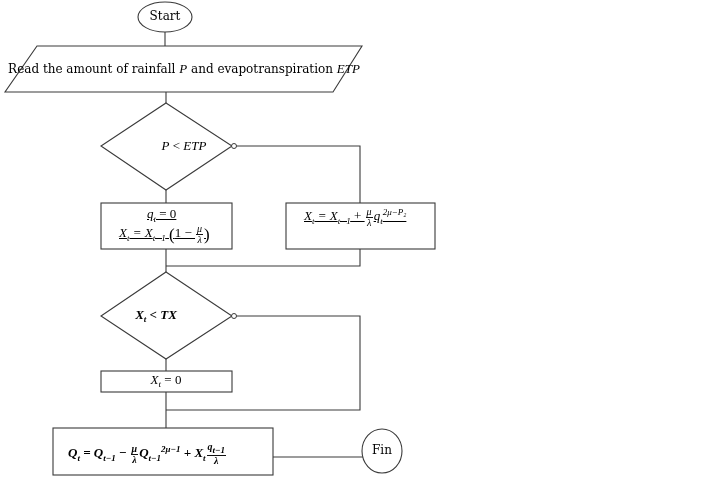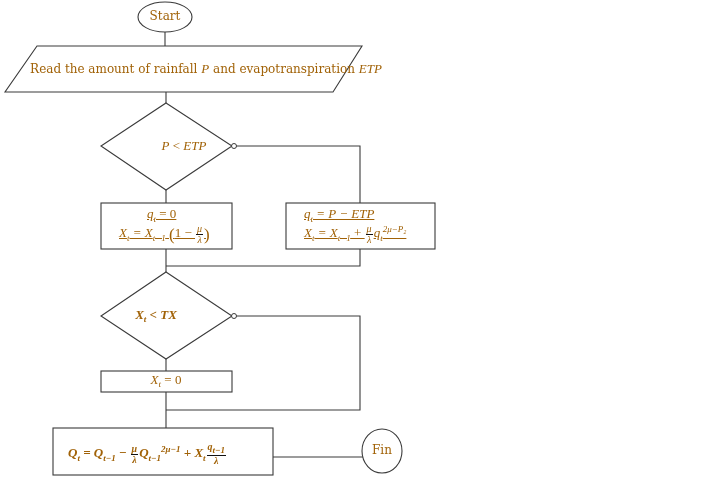--- a/index.html
+++ b/index.html
@@ -1,21 +1,21 @@
 <!DOCTYPE html>
 <html><head>
 <meta charset="utf-8">
 <style>
   html, body { margin: 0; padding: 0; background: #ffffff; }
   body { width: 723px; height: 477px; position: relative; overflow: hidden; }
   #diagram { position: absolute; left: 0; top: 0; }
   .shape { fill: #ffffff; stroke: #3a3a3a; stroke-width: 1.1; }
   .conn { fill: none; stroke: #3a3a3a; stroke-width: 1.1; }
   .dot { fill: #ffffff; stroke: #3a3a3a; stroke-width: 1; }
-  .lbl { position: absolute; font-family: "DejaVu Serif", "Liberation Serif", serif; color: #a16207; font-size: 12px; white-space: nowrap; line-height: 1.15; }
+  .lbl { position: absolute; font-family: "DejaVu Serif", "Liberation Serif", serif; color: #000000; font-size: 12px; white-space: nowrap; line-height: 1.15; }
   .center { transform: translate(-50%, -50%); text-align: center; }
   .math { font-family: "Liberation Serif", "DejaVu Serif", serif; font-style: italic; font-size: 13px; }
   .math .up { font-style: normal; }
   sub, sup { font-size: 9px; }
   .frac { display: inline-flex; flex-direction: column; vertical-align: middle; text-align: center; font-size: 10px; line-height: 1; margin: 0 1px; }
   .frac .num { border-bottom: 1px solid #111; padding: 0 1px; }
   .paren { font-size: 17px; font-style: normal; vertical-align: middle; }
   .left { text-align: left; text-decoration: underline; }
 </style>
 </head>
@@ -44,38 +44,37 @@
   <circle class="dot" cx="234" cy="316" r="2.5"></circle>
   <rect class="shape" x="101" y="371" width="131" height="21"></rect>
   <rect class="shape" x="53" y="428" width="220" height="47"></rect>
   <ellipse class="shape" cx="382" cy="451" rx="20" ry="22"></ellipse>
 </svg>
 
 <div class="lbl center" style="left:165px; top:17px;">
   <span>Start</span>
 </div>
 
-<div class="lbl center" style="left:184px; top:69px;margin-left:22px;">
+<div class="lbl center" style="left:184px; top:69px;">
   <span>Read the amount of rainfall </span><span class="math">P</span><span> and evapotranspiration </span><span class="math">ETP</span>
 </div>
 
 <div class="lbl center math" style="left:184px; top:146px;text-align:center;">
   <span>P</span><span class="up"> &lt; </span><span>ETP</span>
 </div>
 
 <div class="lbl math left" style="left:119px; top:207px;">
   <div style="margin-left:28px;"><span>q</span><sub>t</sub><span class="up"> = 0</span></div>
   <div><span>X</span><sub>t</sub><span> = X</span><sub>t−1</sub> <span class="paren">(</span><span class="up">1 − </span><span class="frac">
         <span class="num">μ</span>
         <span>λ</span>
       </span><span class="paren">)</span></div>
 </div>
 
 <div class="lbl math left" style="left:304px; top:207px;">
-  <div><span>q</span><sub>t</sub><span> = P − ETP</span></div>
   <div><span>X</span><sub>t</sub><span> = X</span><sub>t−1</sub><span class="up"> + </span><span class="frac">
         <span class="num">μ</span>
         <span>λ</span>
       </span><span>q</span><sub>t</sub><sup>2μ−P₂</sup></div>
 </div>
 
 <div class="lbl center math" style="left:156px; top:316px;font-weight:bold;">
   <span>X</span><sub>t</sub><span class="up"> &lt; </span><span>TX</span>
 </div>
 

